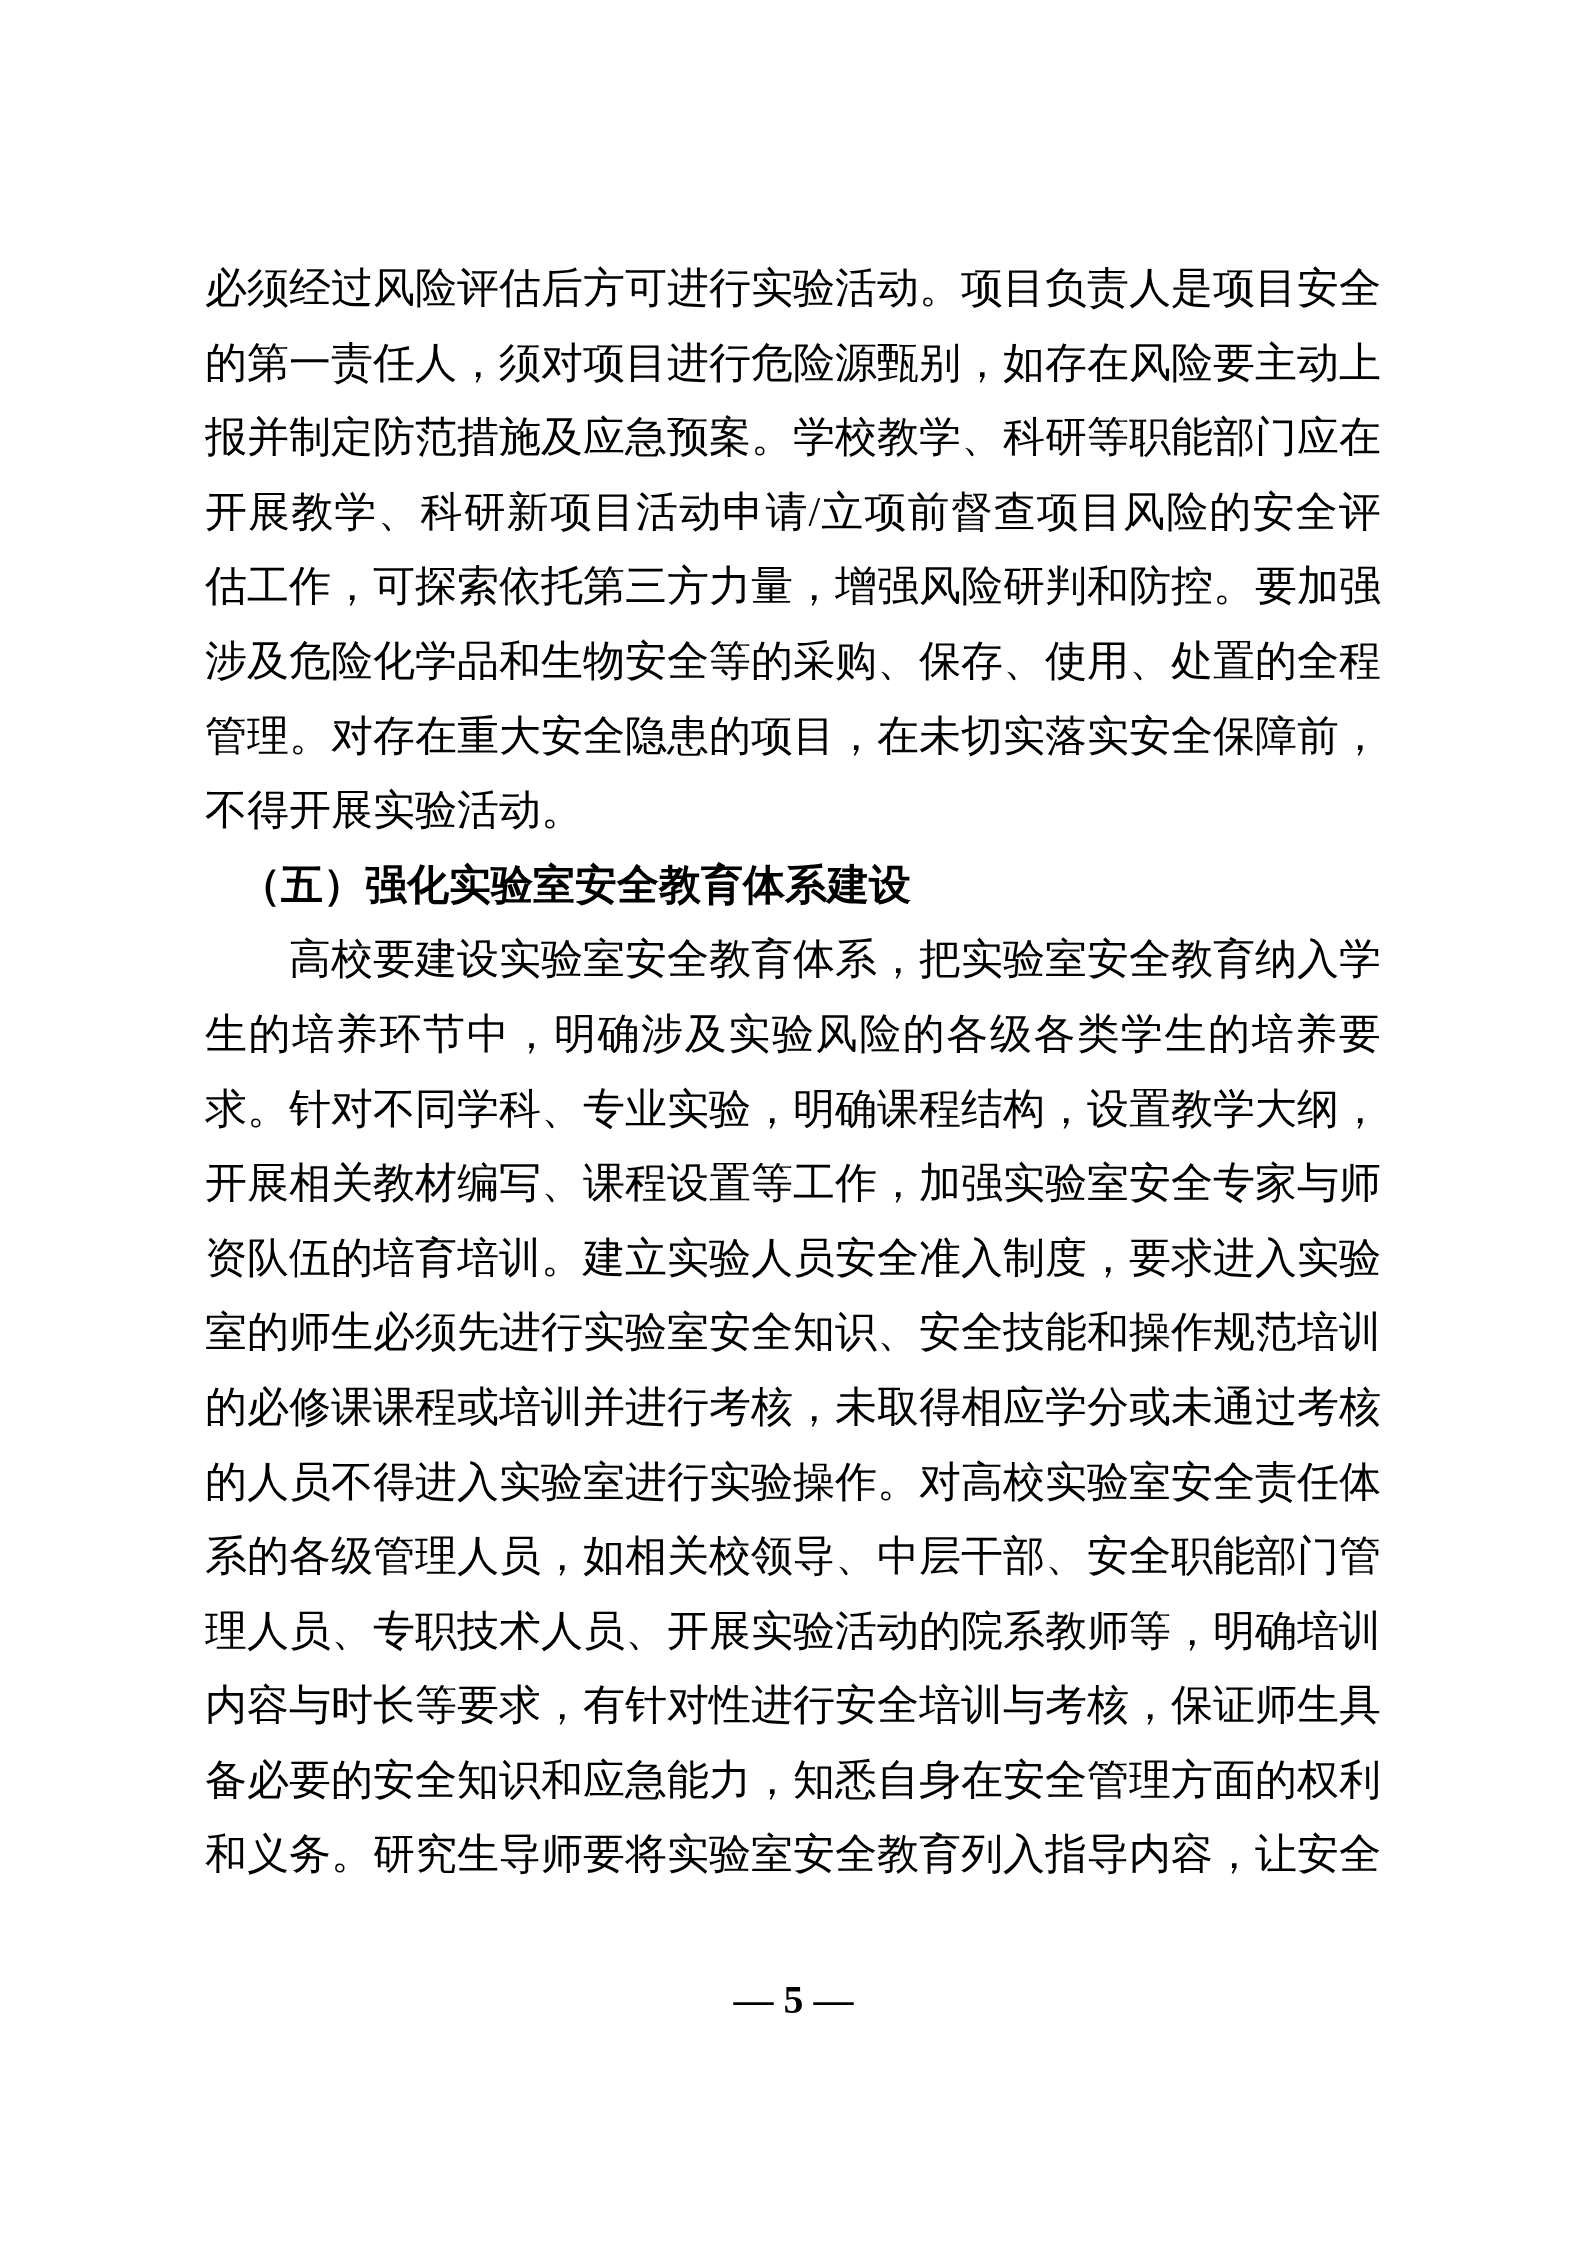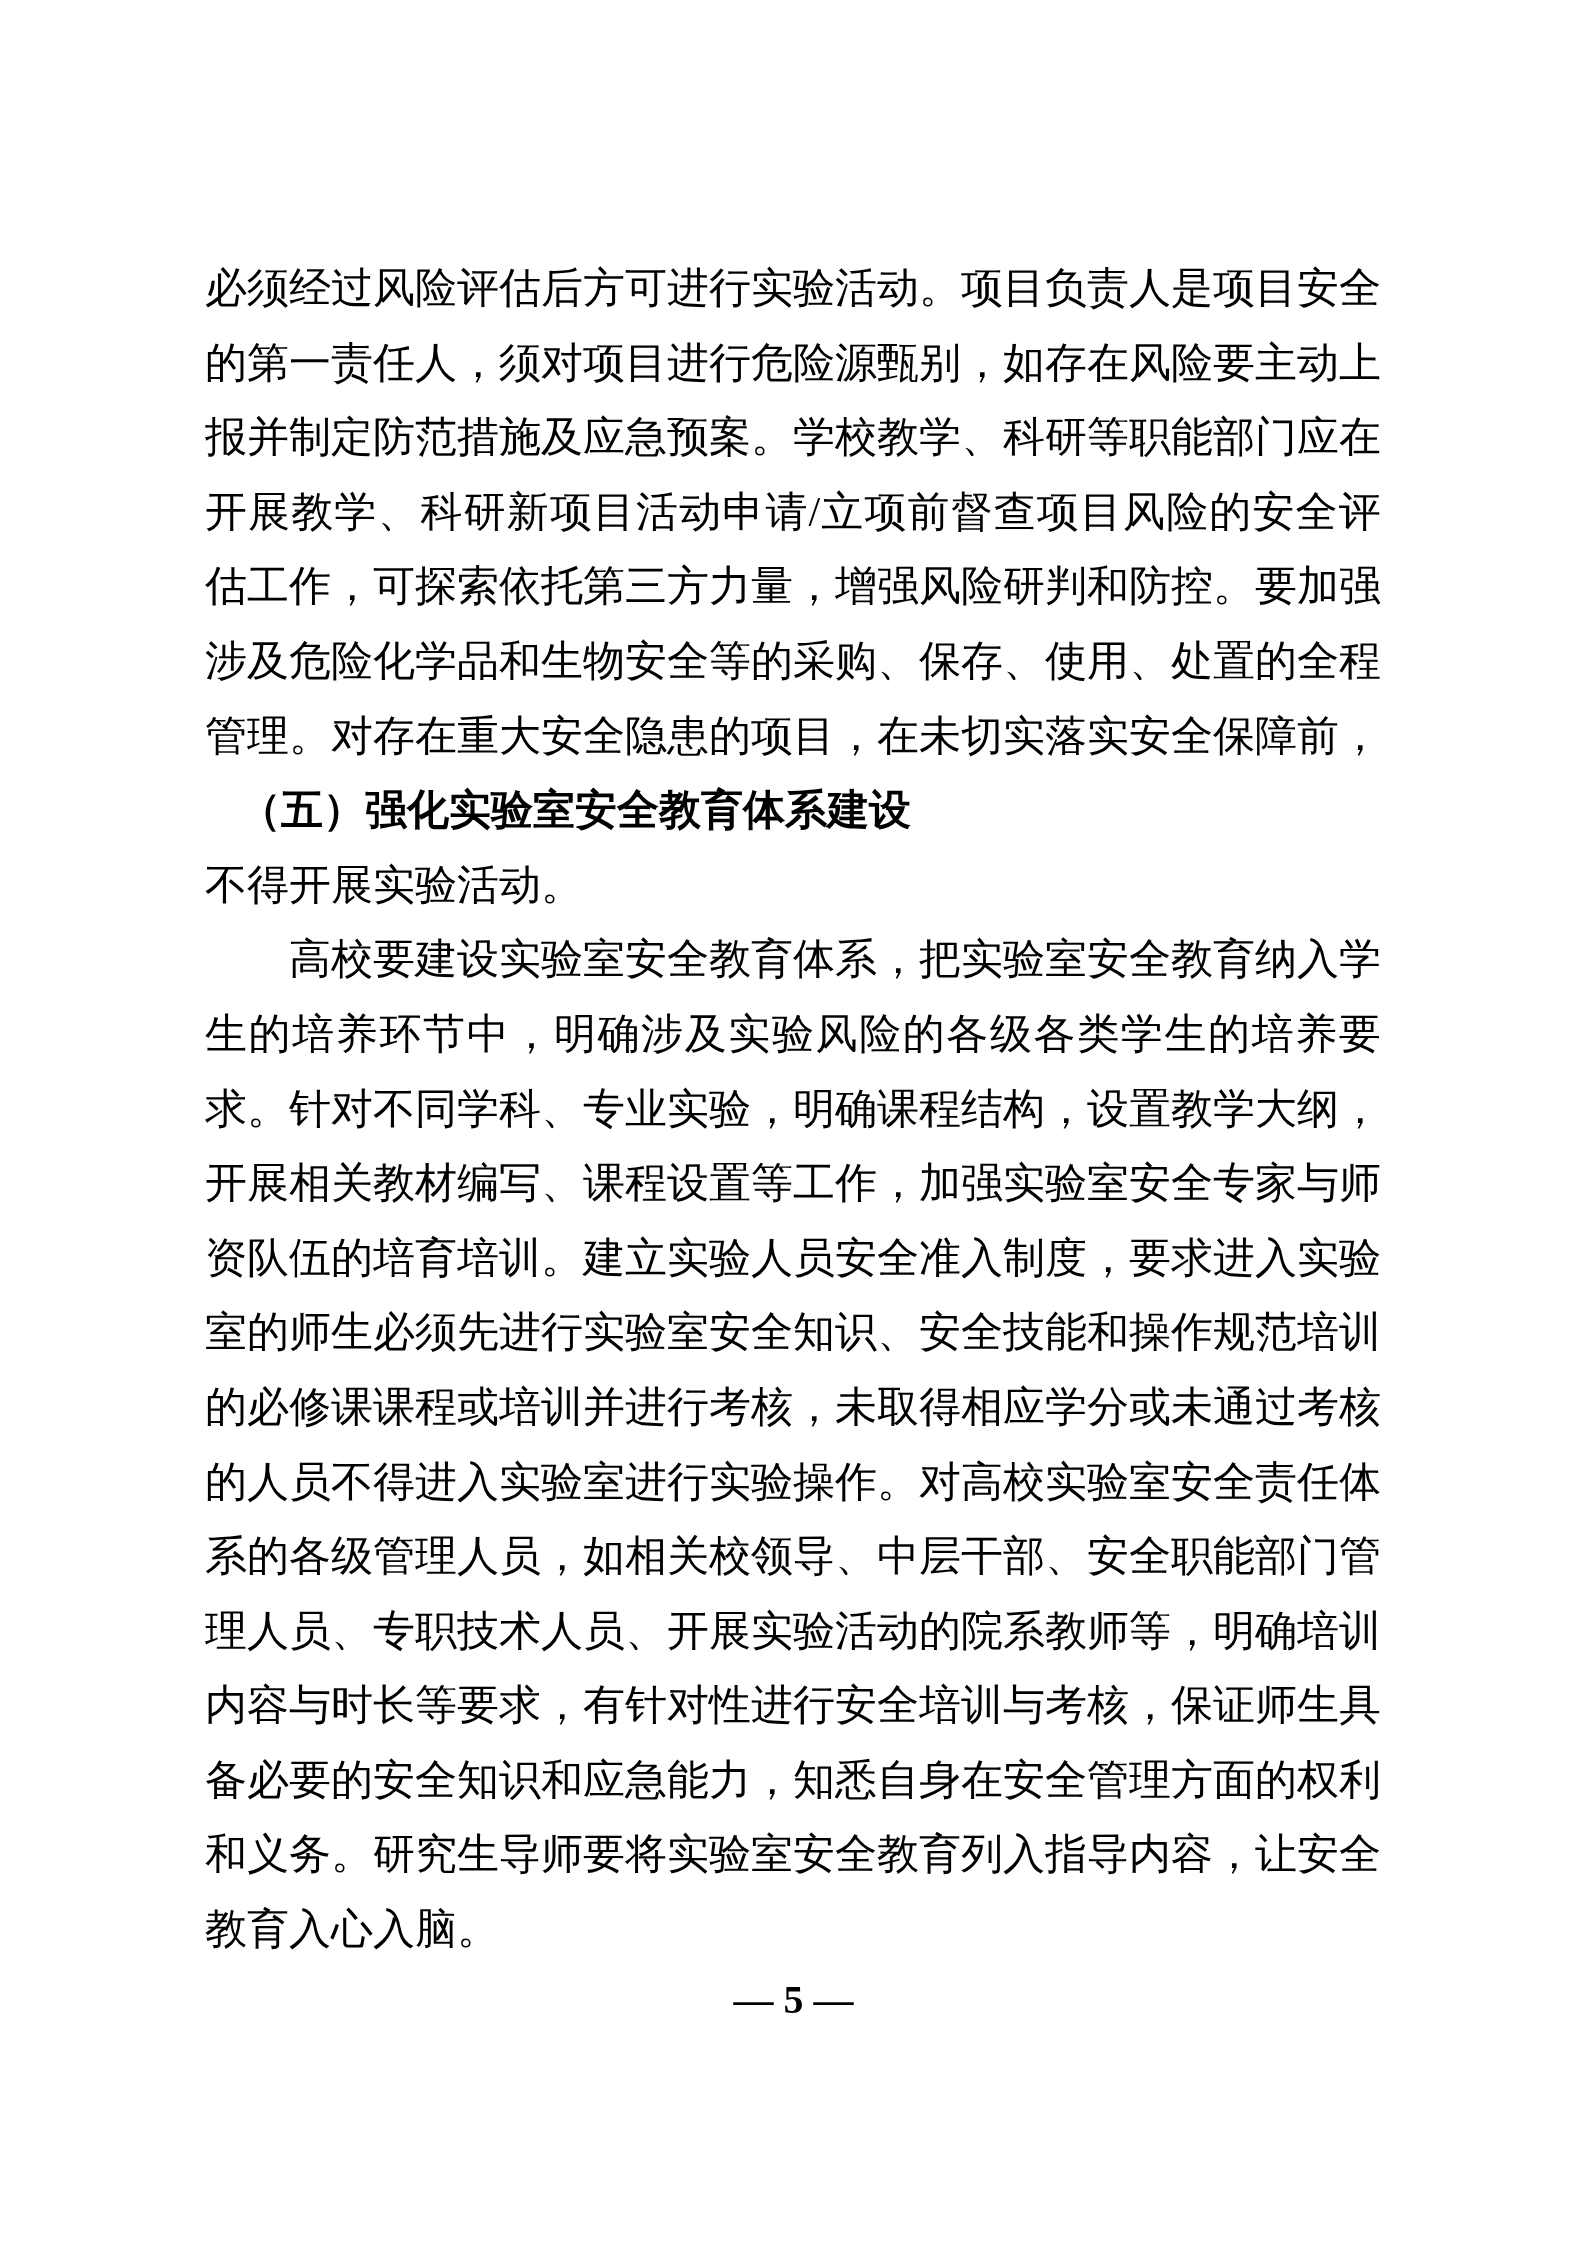--- a/index.html
+++ b/index.html
@@ -274,22 +274,22 @@
         <span>实</span>
         <span>落</span>
         <span>实</span>
         <span>安</span>
         <span>全</span>
         <span>保</span>
         <span>障</span>
         <span>前</span>
         <span>，</span>
       </div>
+      <div class="line">不得开展实验活动。</div>
       <div class="line bold heading-indent">（五）强化实验室安全教育体系建设</div>
-      <div class="line">不得开展实验活动。</div>
       <div class="line indent fill">
         <span>高</span>
         <span>校</span>
         <span>要</span>
         <span>建</span>
         <span>设</span>
         <span>实</span>
         <span>验</span>
         <span>室</span>
         <span>安</span>
@@ -663,18 +663,17 @@
         <span>入</span>
         <span>指</span>
         <span>导</span>
         <span>内</span>
         <span>容</span>
         <span>，</span>
         <span>让</span>
         <span>安</span>
         <span>全</span>
       </div>
-      <div class="line">教育入心入脑。</div>
     </div>
 
   <div class="page-number">— 5 —</div>
 
 </div>
 
 </body></html>

